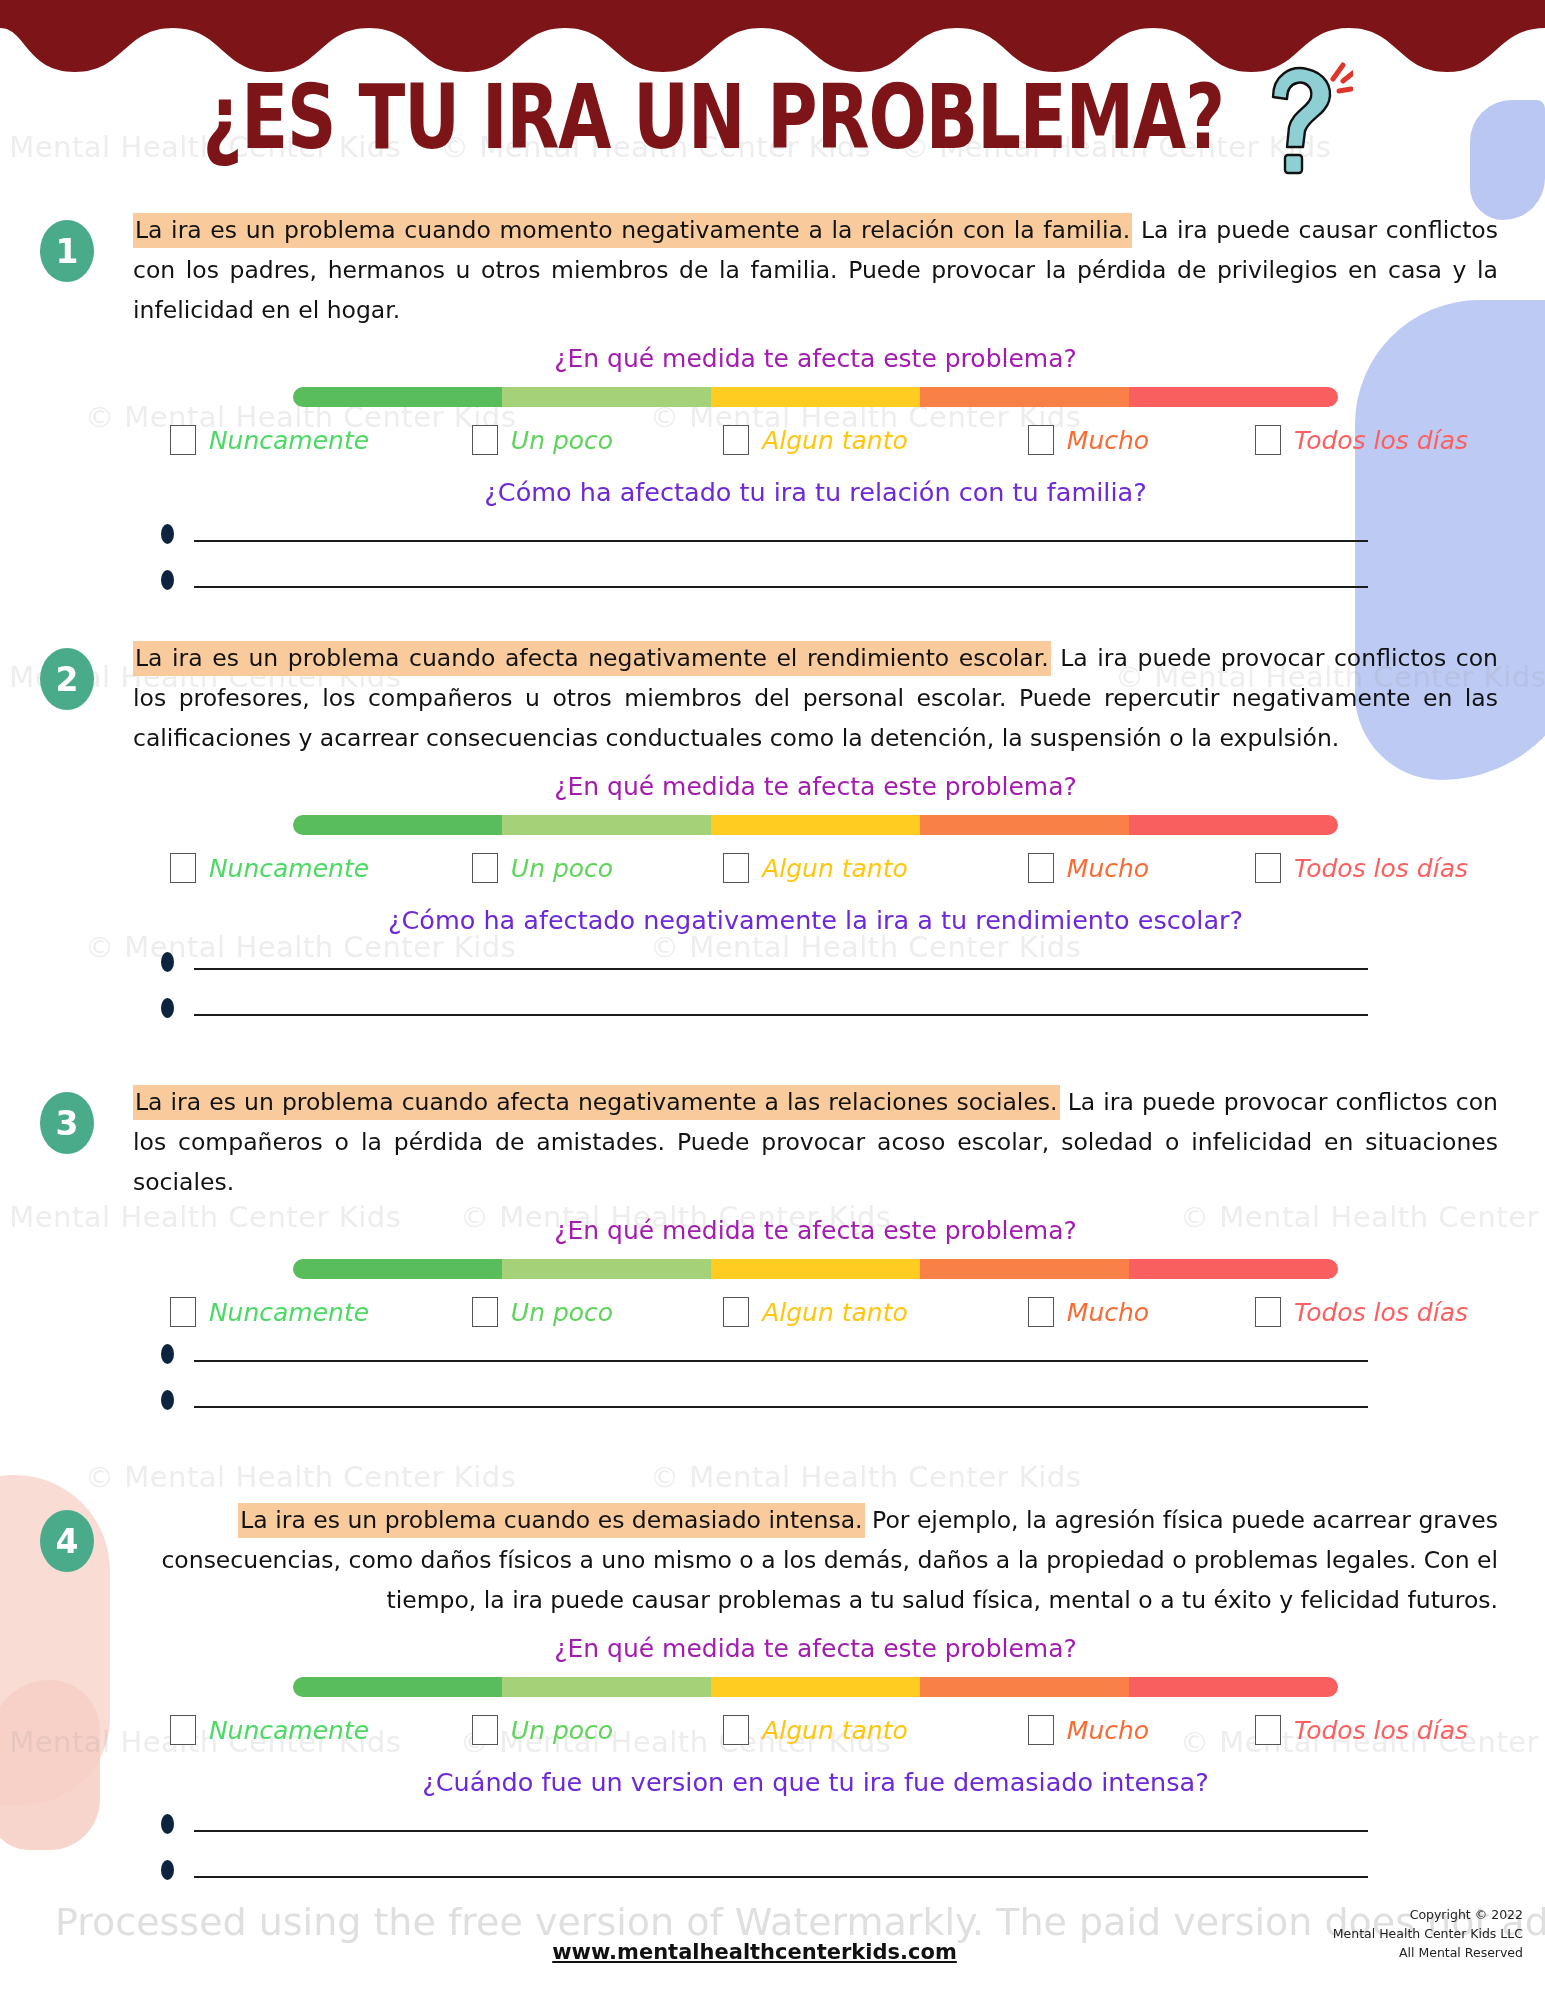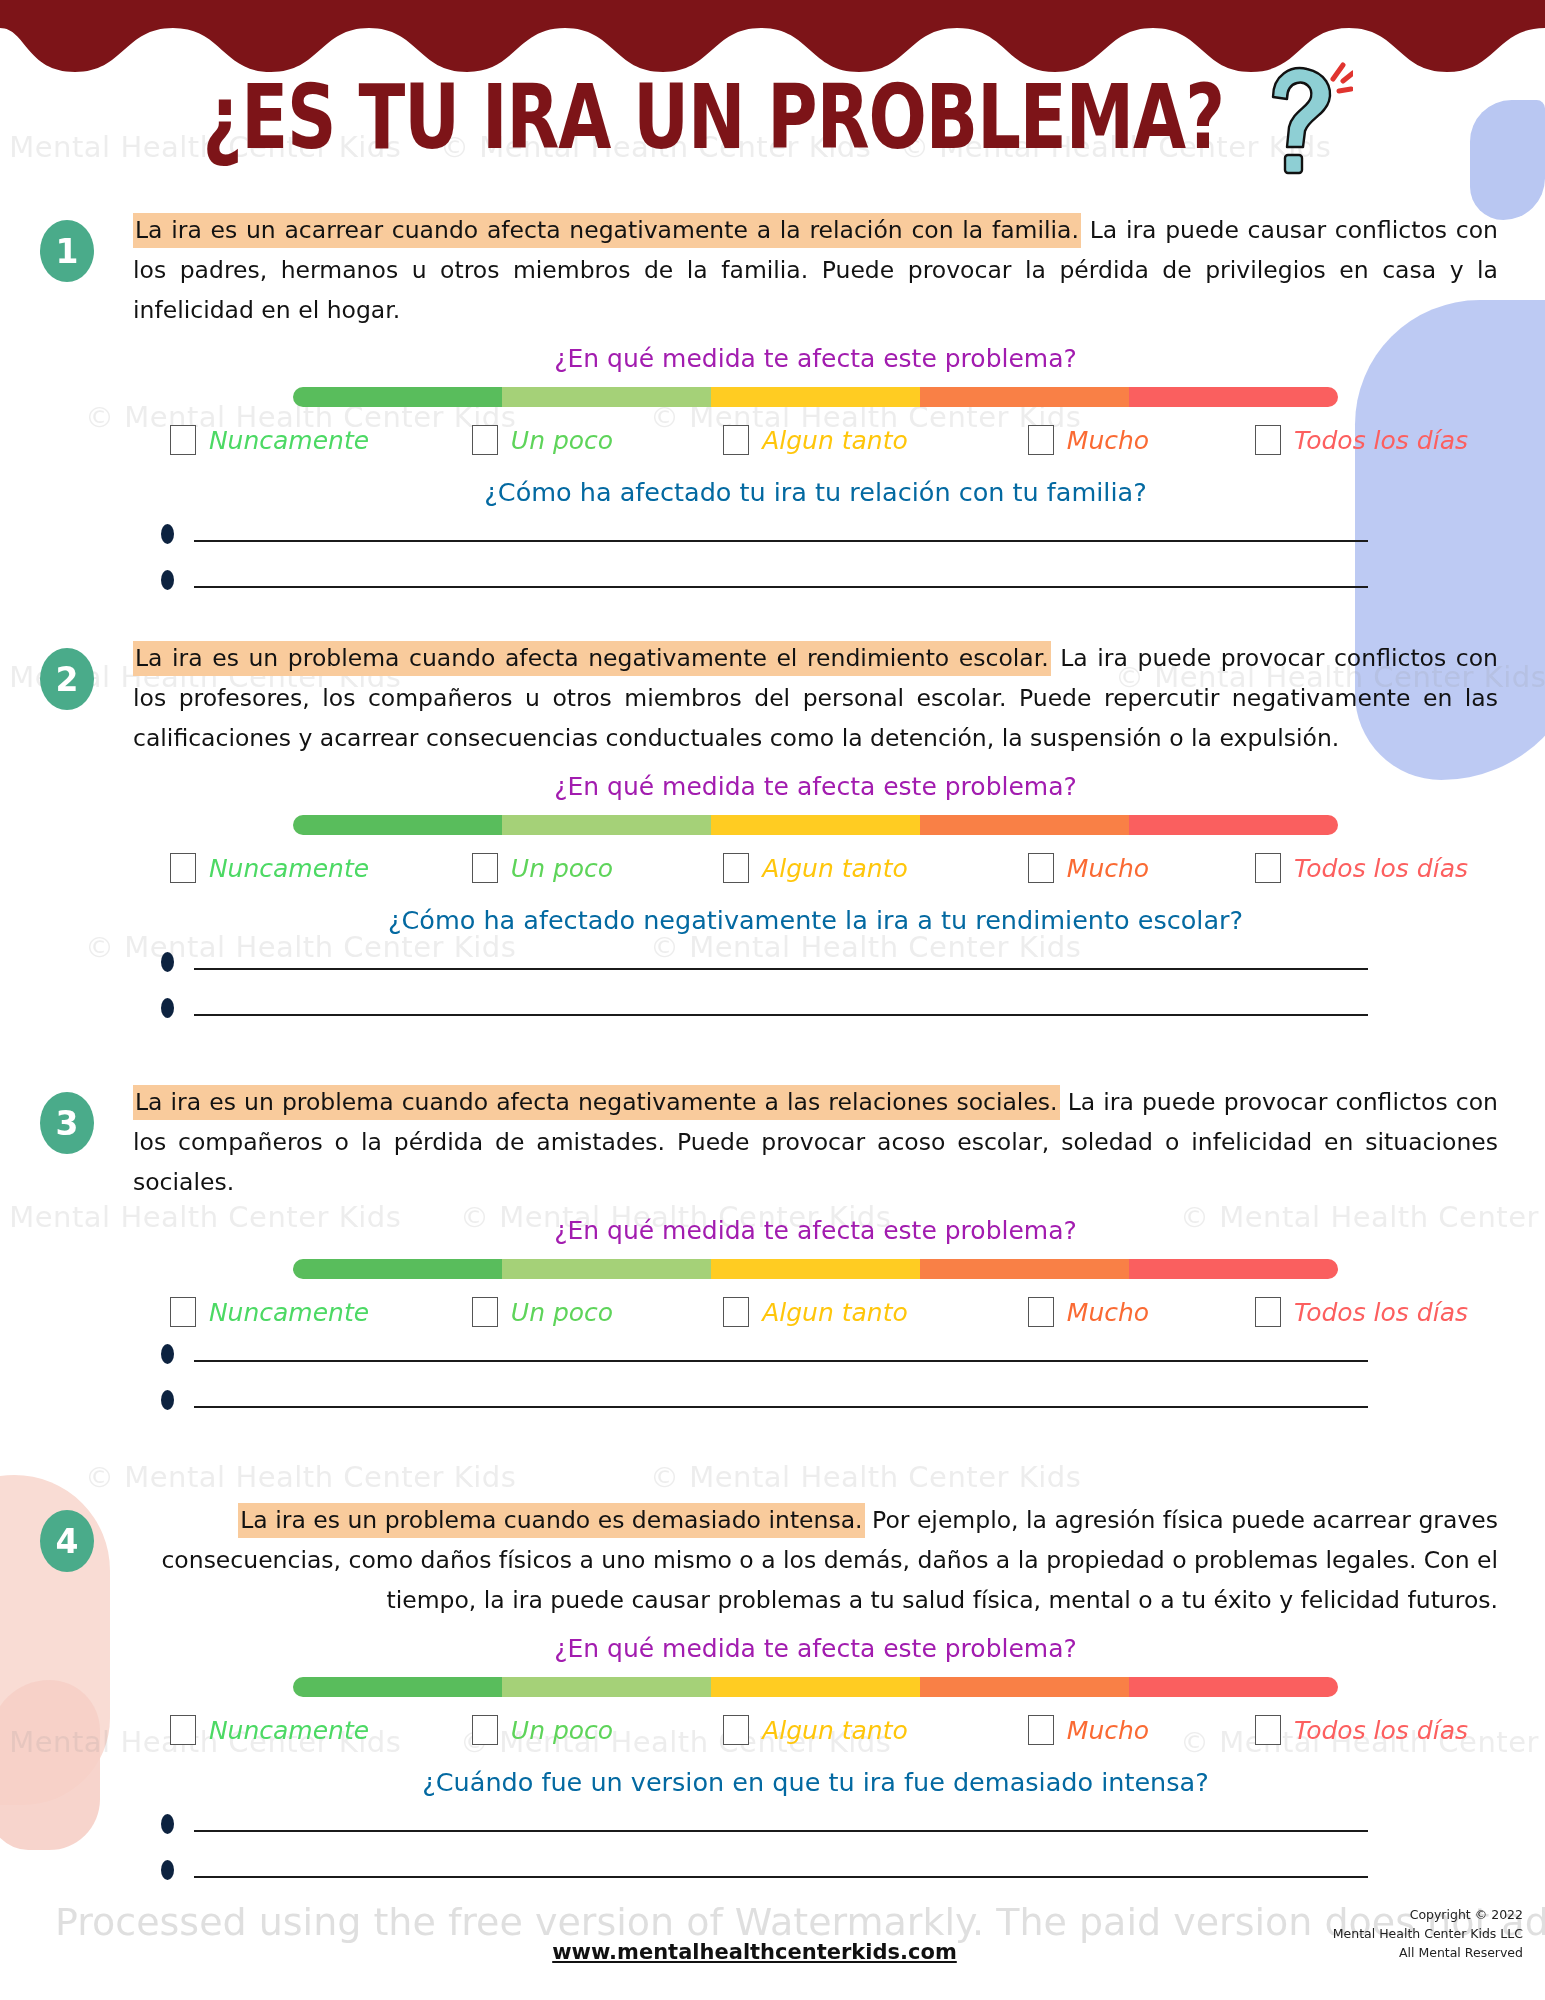--- a/index.html
+++ b/index.html
@@ -166,21 +166,21 @@
   .opt-label {
     font-family: "DejaVu Sans", sans-serif;
     font-size: 25px;
     white-space: nowrap;
   }
 
   .follow-q {
     margin-top: 22px;
     font-family: "DejaVu Sans", sans-serif;
     font-size: 25.5px;
-    color: #0369a1;
+    color: #6d28d9;
     text-align: center;
   }
 
   .answer-lines { margin-top: 24px; }
   .ans-line {
     display: flex;
     align-items: center;
     margin-bottom: 26px;
     padding-left: 28px;
   }
@@ -277,21 +277,21 @@
   <div class="wm" style="left:1180px; top:1200px;">© Mental Health Center Kids</div>
   <div class="wm" style="left:85px; top:1460px;">© Mental Health Center Kids</div>
   <div class="wm" style="left:650px; top:1460px;">© Mental Health Center Kids</div>
   <div class="wm" style="left:-30px; top:1725px;">© Mental Health Center Kids</div>
   <div class="wm" style="left:460px; top:1725px;">© Mental Health Center Kids</div>
   <div class="wm" style="left:1180px; top:1725px;">© Mental Health Center Kids</div>
 
   <div class="section" id="section-1" style="top:210px;">
     <div class="sec-badge" style="top:10px;">1</div>
     <div class="sec-body">
-      <p class="para"><span class="hl">La ira es un acarrear cuando afecta negativamente a la relación con la familia.</span><span> La ira puede causar conflictos con los padres, hermanos u otros miembros de la familia. Puede provocar la pérdida de privilegios en casa y la infelicidad en el hogar.</span></p>
+      <p class="para"><span class="hl">La ira es un problema cuando momento negativamente a la relación con la familia.</span><span> La ira puede causar conflictos con los padres, hermanos u otros miembros de la familia. Puede provocar la pérdida de privilegios en casa y la infelicidad en el hogar.</span></p>
       <div class="scale-q">¿En qué medida te afecta este problema?</div>
       <div class="rating-bar">
         <span style="background:#59bd5c"></span>
           <span style="background:#a5d178"></span>
           <span style="background:#ffcc22"></span>
           <span style="background:#f98046"></span>
           <span style="background:#fa5f5f"></span>
       </div>
       <div class="opt-row">
         <div class="opt">

